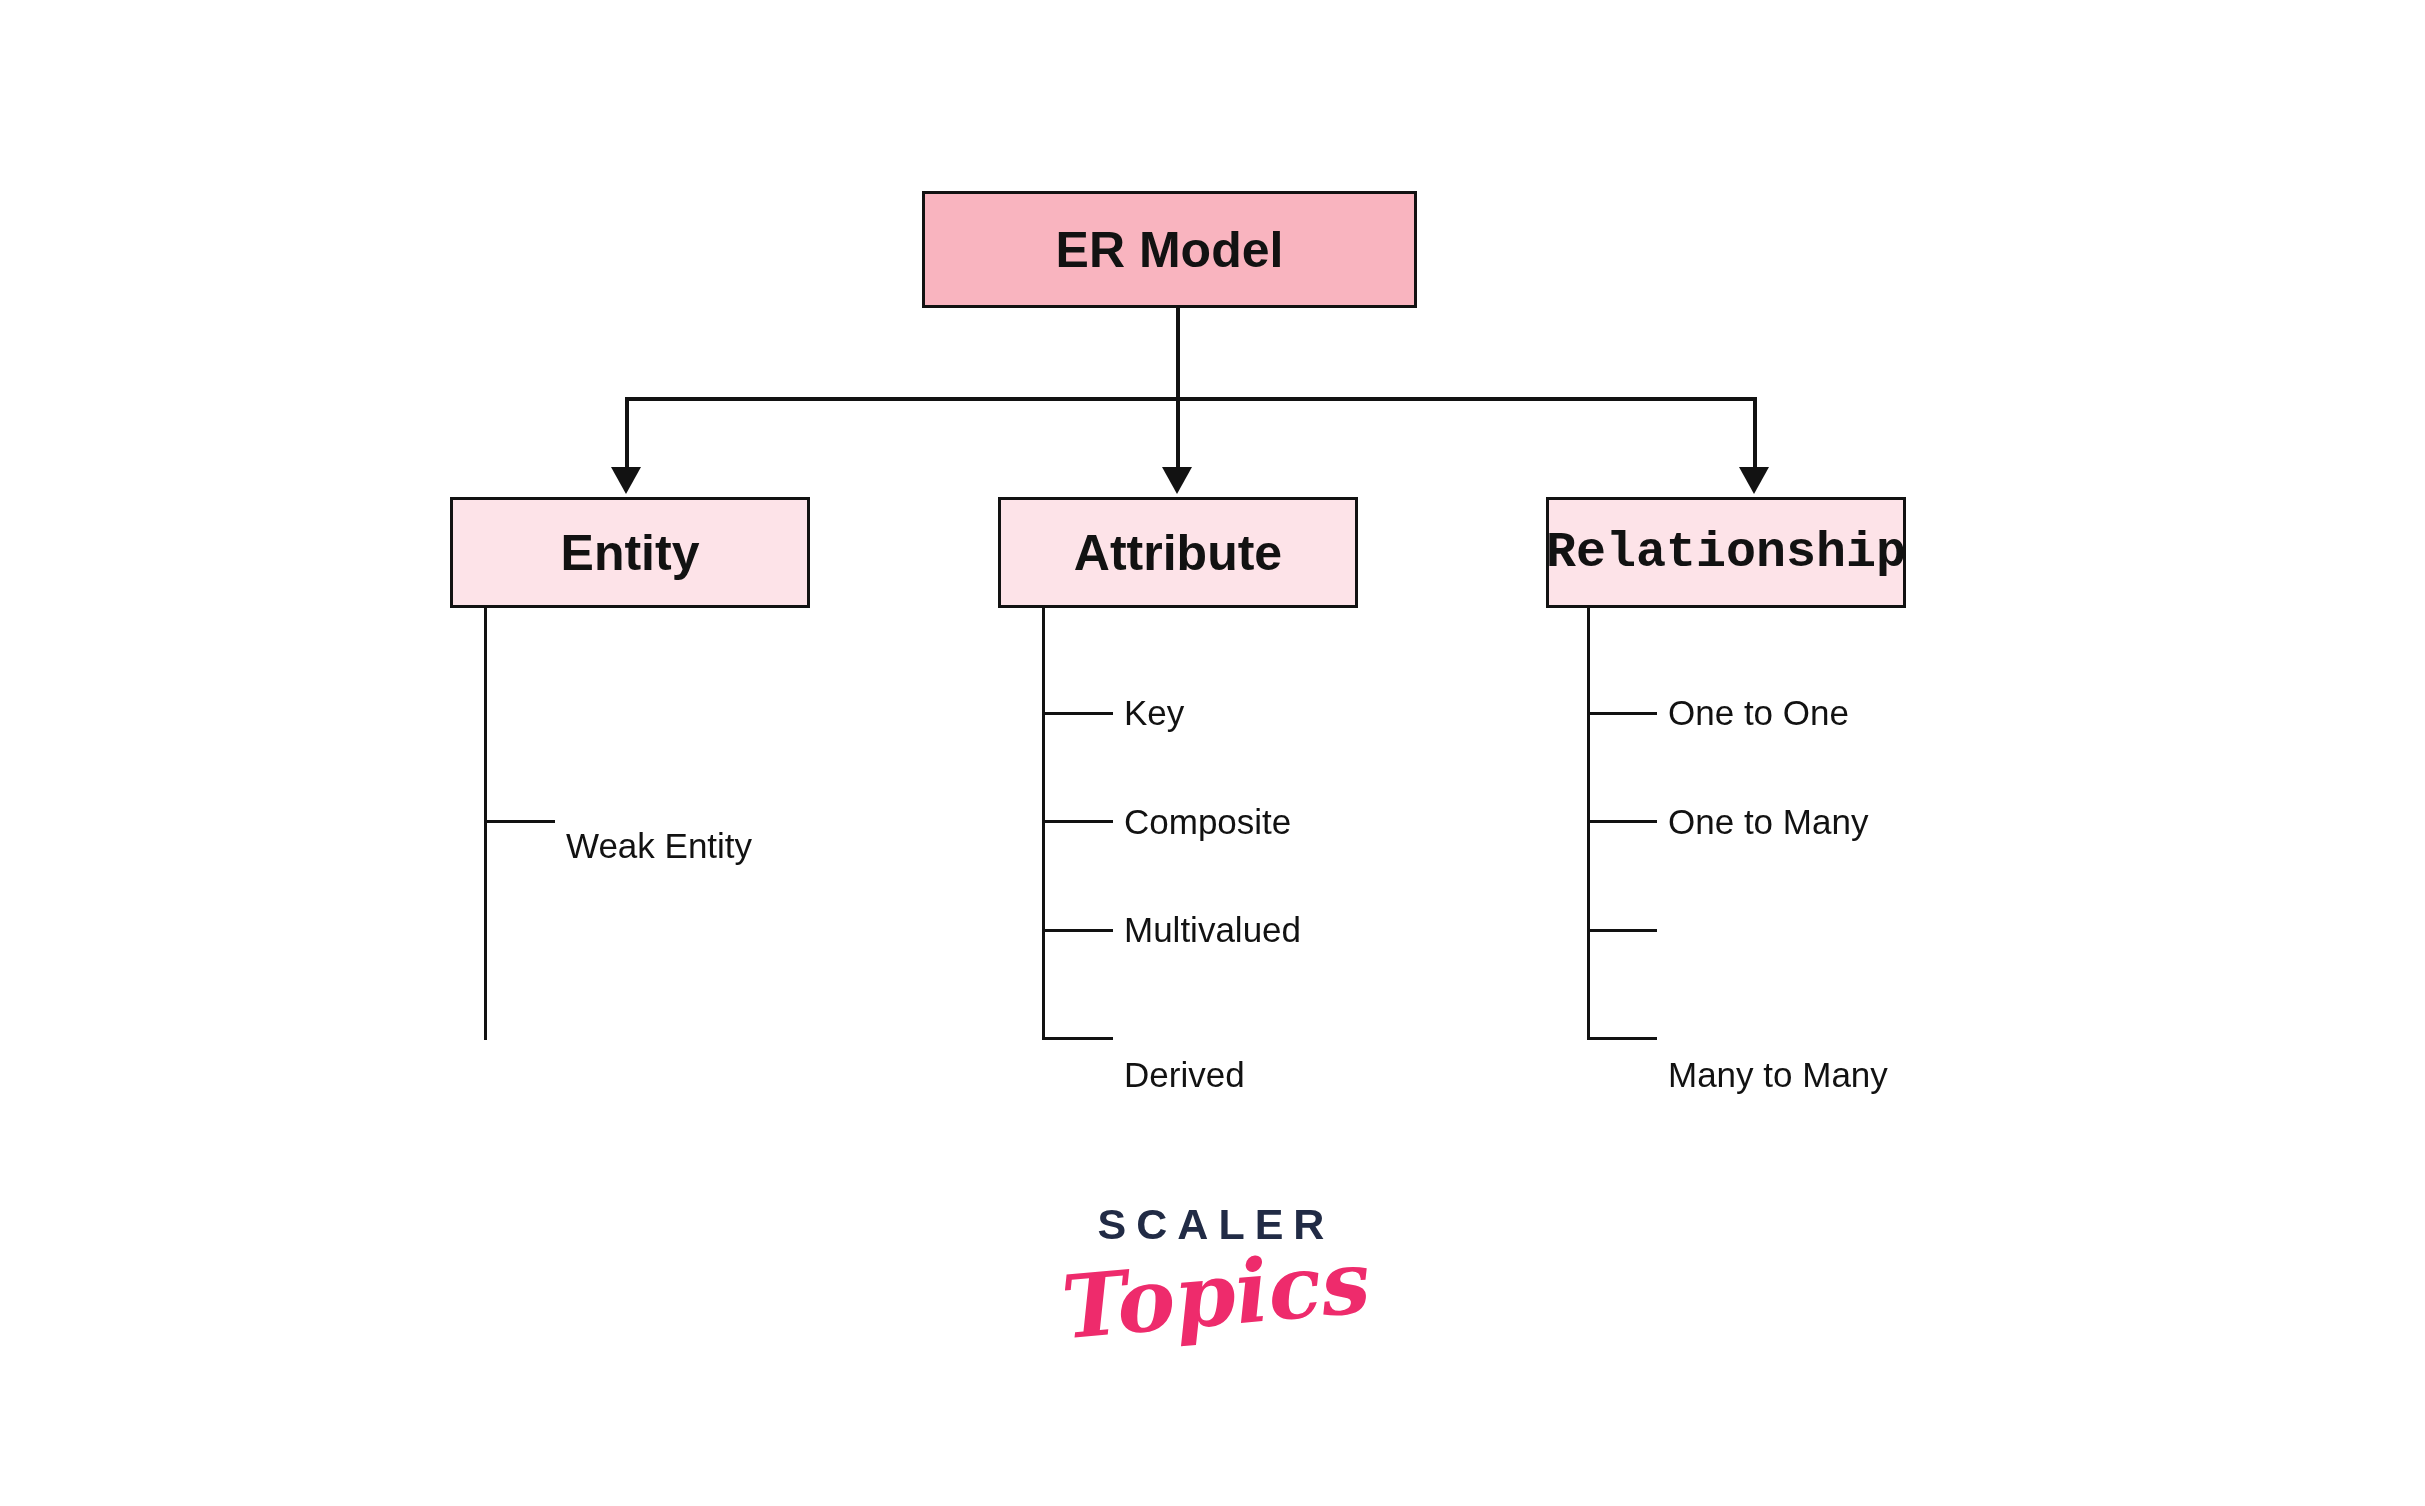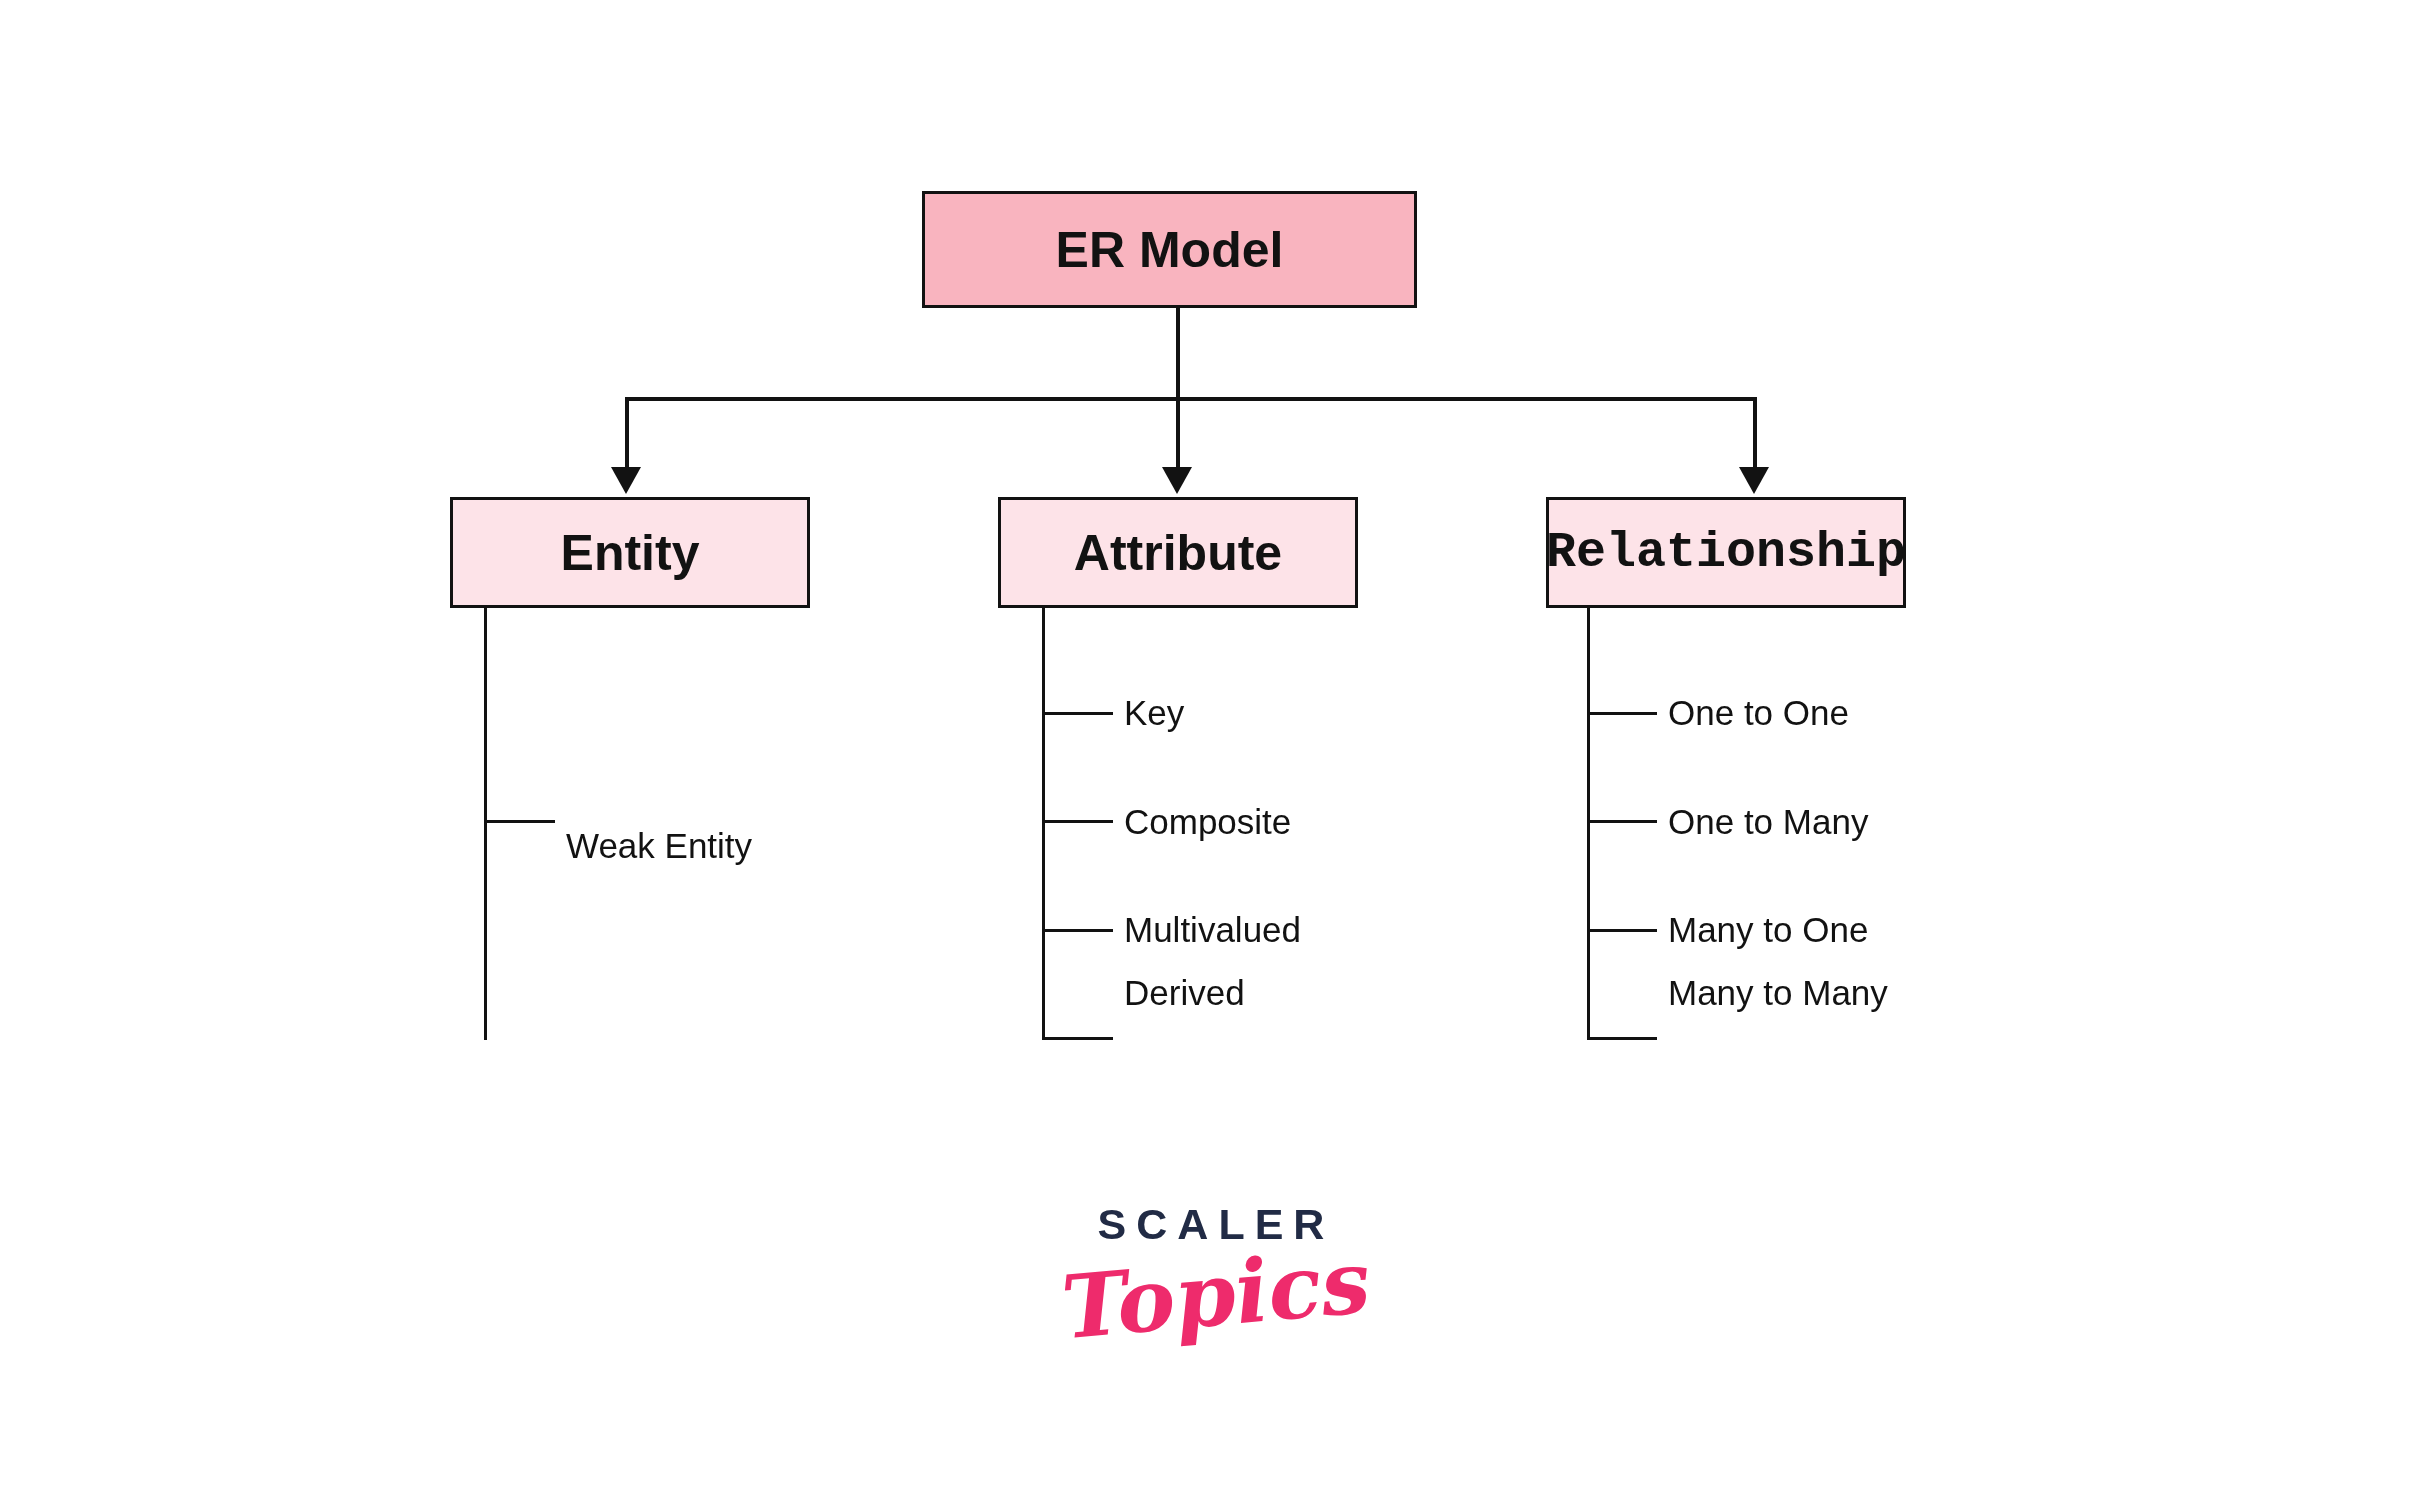--- a/index.html
+++ b/index.html
@@ -82,21 +82,21 @@
     font-weight: normal;
     white-space: nowrap;
     color: var(--text);
   }
   .leaf-entity       { left: 566px; margin-top: 24px;  }
   .leaf-attribute    { left: 1124px; }
   .leaf-relationship { left: 1668px; }
   .leaf-row-1 { top: 681px;  }
   .leaf-row-2 { top: 790px; }
   .leaf-row-3 { top: 898px; }
-  .leaf-row-4 { top: 961px; }
+  .leaf-row-4 { top: 1043px; }
 
   
   .logo {
     position: absolute;
     left: 1020px;
     top: 1200px;
     width: 392px;
     text-align: center;
   }
   .logo-brand {
@@ -157,21 +157,20 @@
   <div class="leaf-label leaf-attribute leaf-row-3">Multivalued</div>
   <div class="leaf-label leaf-attribute leaf-row-4">Derived</div>
 
   <div class="stem stem-relationship"></div>
   <div class="tick tick-relationship row-1"></div>
   <div class="tick tick-relationship row-2"></div>
   <div class="tick tick-relationship row-3"></div>
   <div class="tick tick-relationship row-4"></div>
   <div class="leaf-label leaf-relationship leaf-row-1">One to One</div>
   <div class="leaf-label leaf-relationship leaf-row-2">One to Many</div>
-  <div class="leaf-label leaf-relationship leaf-row-3">Many to One</div>
   <div class="leaf-label leaf-relationship leaf-row-4">Many to Many</div>
 
   <div class="logo">
     <div class="logo-brand">SCALER</div>
     <div class="logo-product">Topics</div>
   </div>
 
 </div>
 
 

